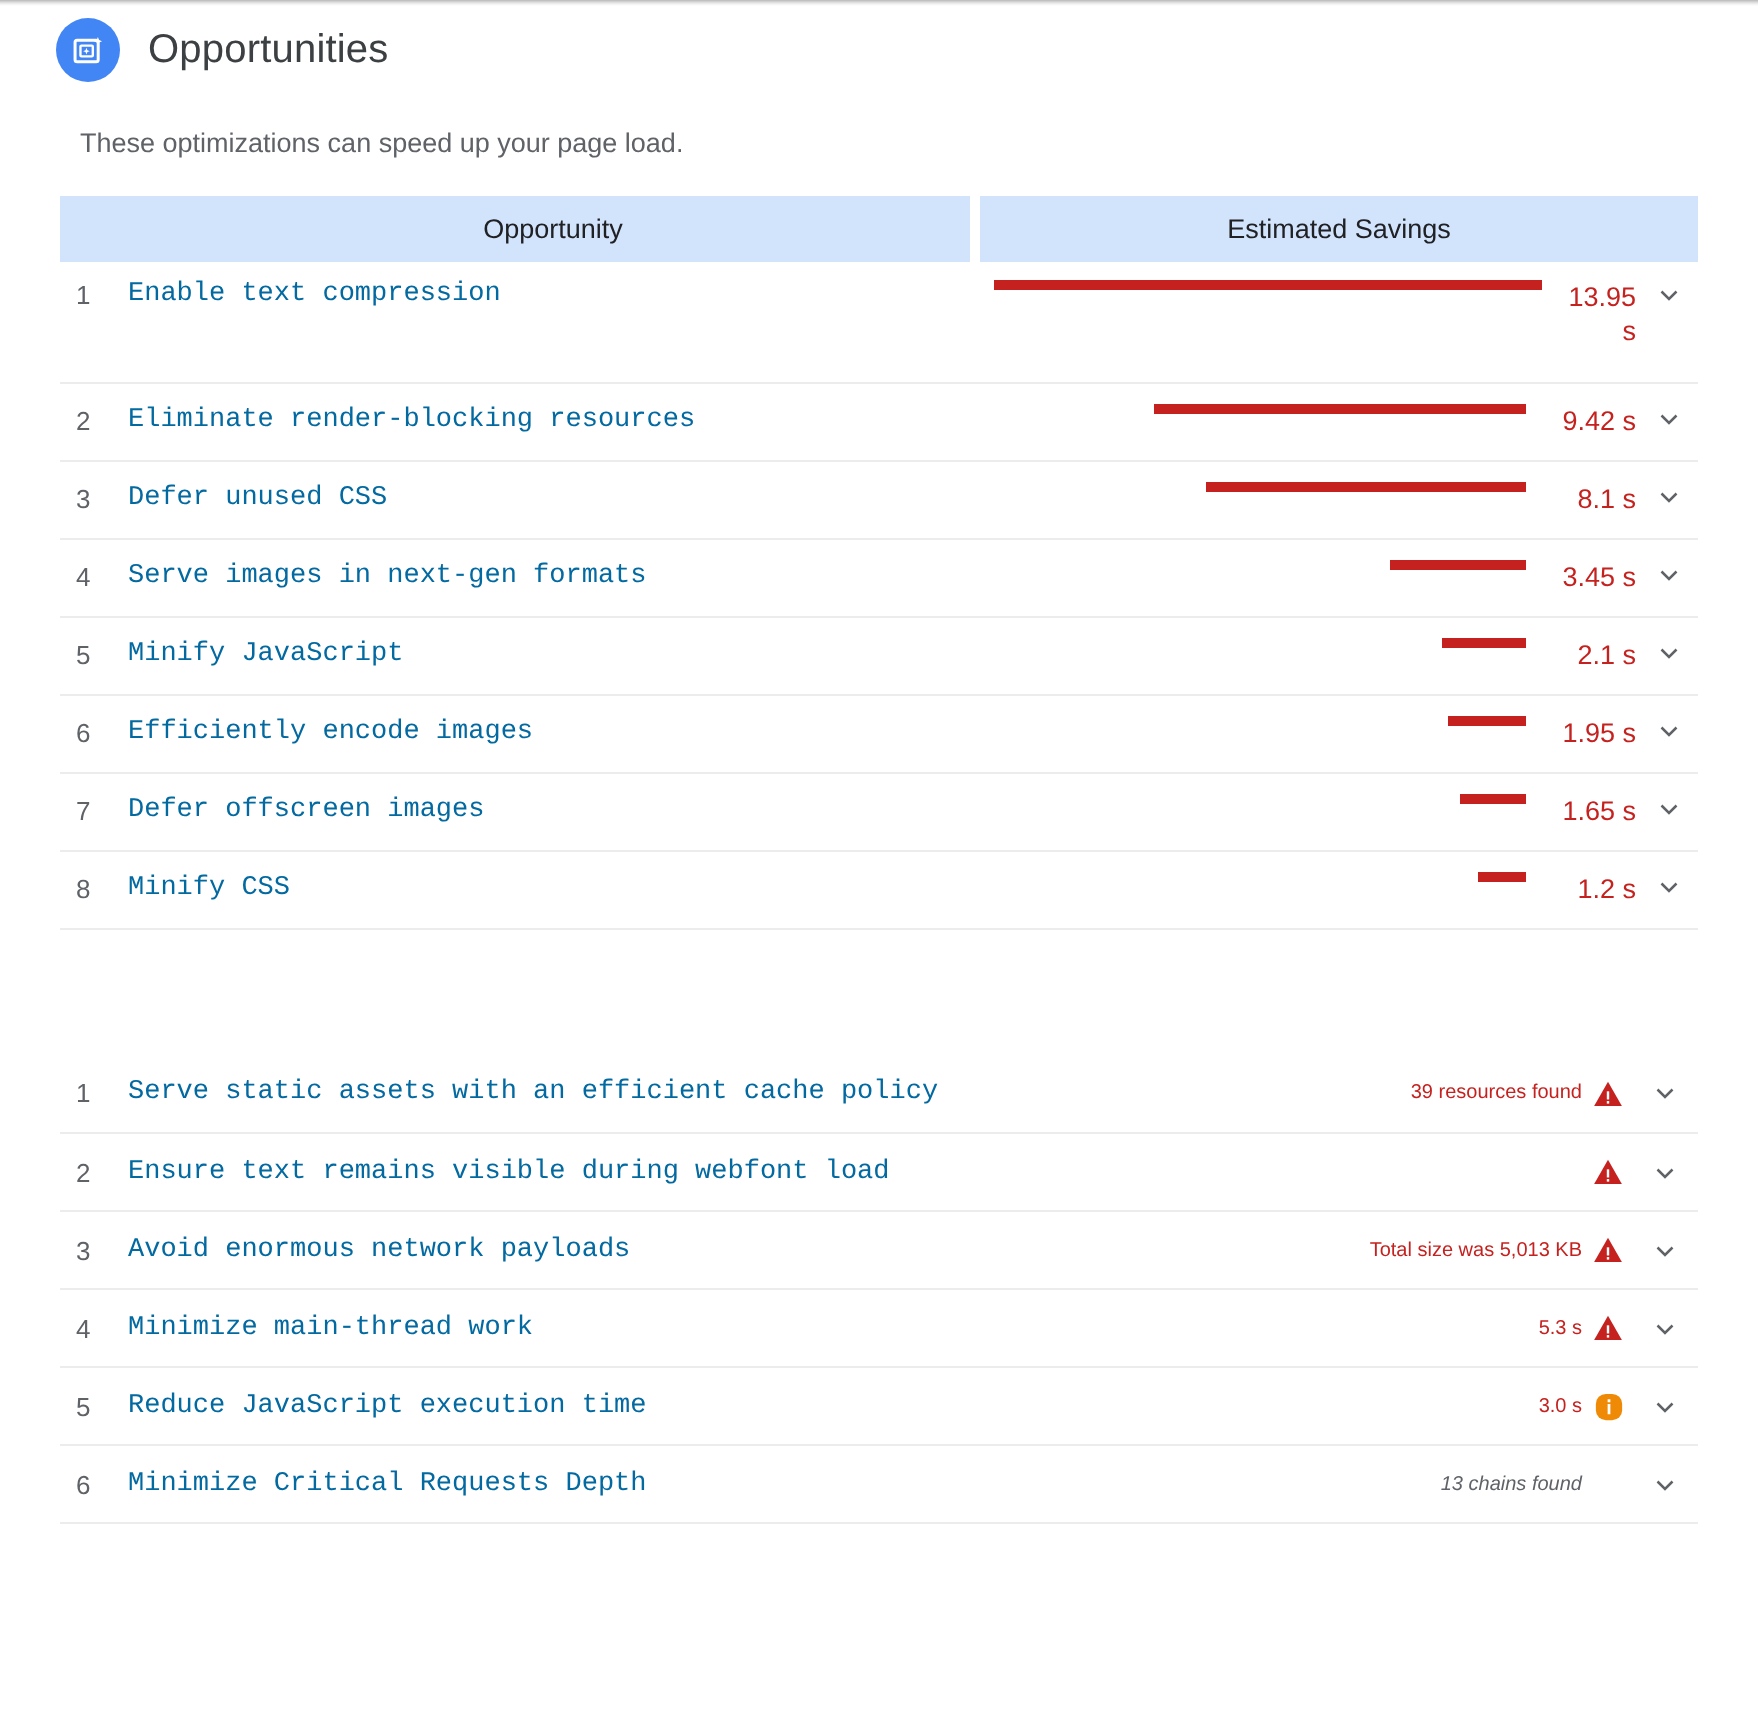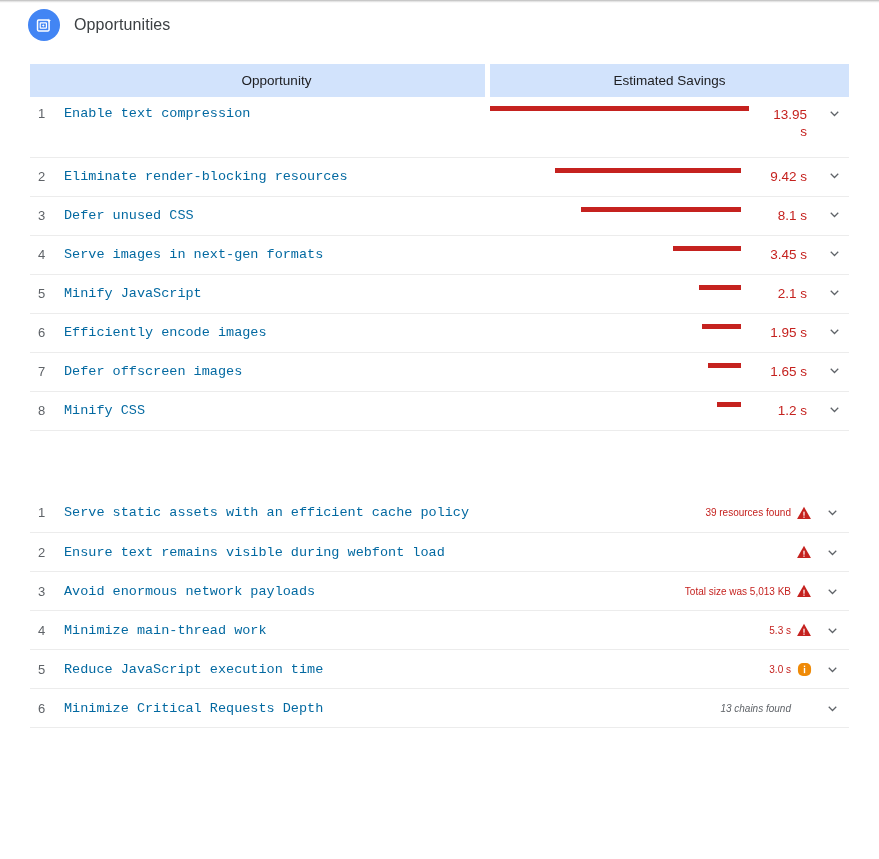--- a/index.html
+++ b/index.html
@@ -36,21 +36,21 @@
     width: 32px;
     height: 32px;
     border-radius: 50%;
     background: #4285f4;
     display: flex;
     align-items: center;
     justify-content: center;
     flex: 0 0 auto;
   }
   .section-title {
-    font-size: 16px;
+    font-size: 20px;
     font-weight: 400;
     color: #3c4043;
     margin-left: 14px;
     letter-spacing: .1px;
   }
   .section-desc {
     font-size: 13.5px;
     color: #5f6368;
     padding-left: 40px;
     margin-top: 19px;
@@ -100,21 +100,21 @@
   }
   td.value {
     text-align: right;
     padding-right: 0;
   }
 
   .value-wrap {
     display: flex;
     align-items: flex-start;
     justify-content: flex-end;
-    gap: 12px;
+    gap: 1px;
   }
   .bar-cell {
     display: flex;
     align-items: center;
     justify-content: flex-end;
     flex: 1 1 auto;
     padding-right: 8px;
     min-width: 0;
   }
   .bar {
@@ -175,20 +175,21 @@
       <svg width="19" height="19" viewBox="0 0 24 24">
         <rect x="3.2" y="5.2" width="14.6" height="13.6" rx="1.3" fill="none" stroke="#ffffff" stroke-width="1.9"></rect>
         <rect x="6.6" y="8.6" width="7.8" height="6.8" rx="0.6" fill="none" stroke="#ffffff" stroke-width="1.5"></rect>
         <path d="M17.6 3.2l.75 1.9 1.9.75-1.9.75-.75 1.9-.75-1.9-1.9-.75 1.9-.75z" fill="#ffffff"></path>
         <path d="M10.4 10.0l.6 1.5 1.5.6-1.5.6-.6 1.5-.6-1.5-1.5-.6 1.5-.6z" fill="#ffffff"></path>
       </svg>
     </span>
     <span class="section-title">Opportunities</span>
   </div>
 
+  <div class="section-desc">These optimizations can speed up your page load.</div>
 
   <table class="audit-table">
     <colgroup>
         <col style="width:26px">
         <col style="width:429px">
         <col style="width:5px">
         <col style="width:359px">
       </colgroup>
     <thead>
       <tr>

